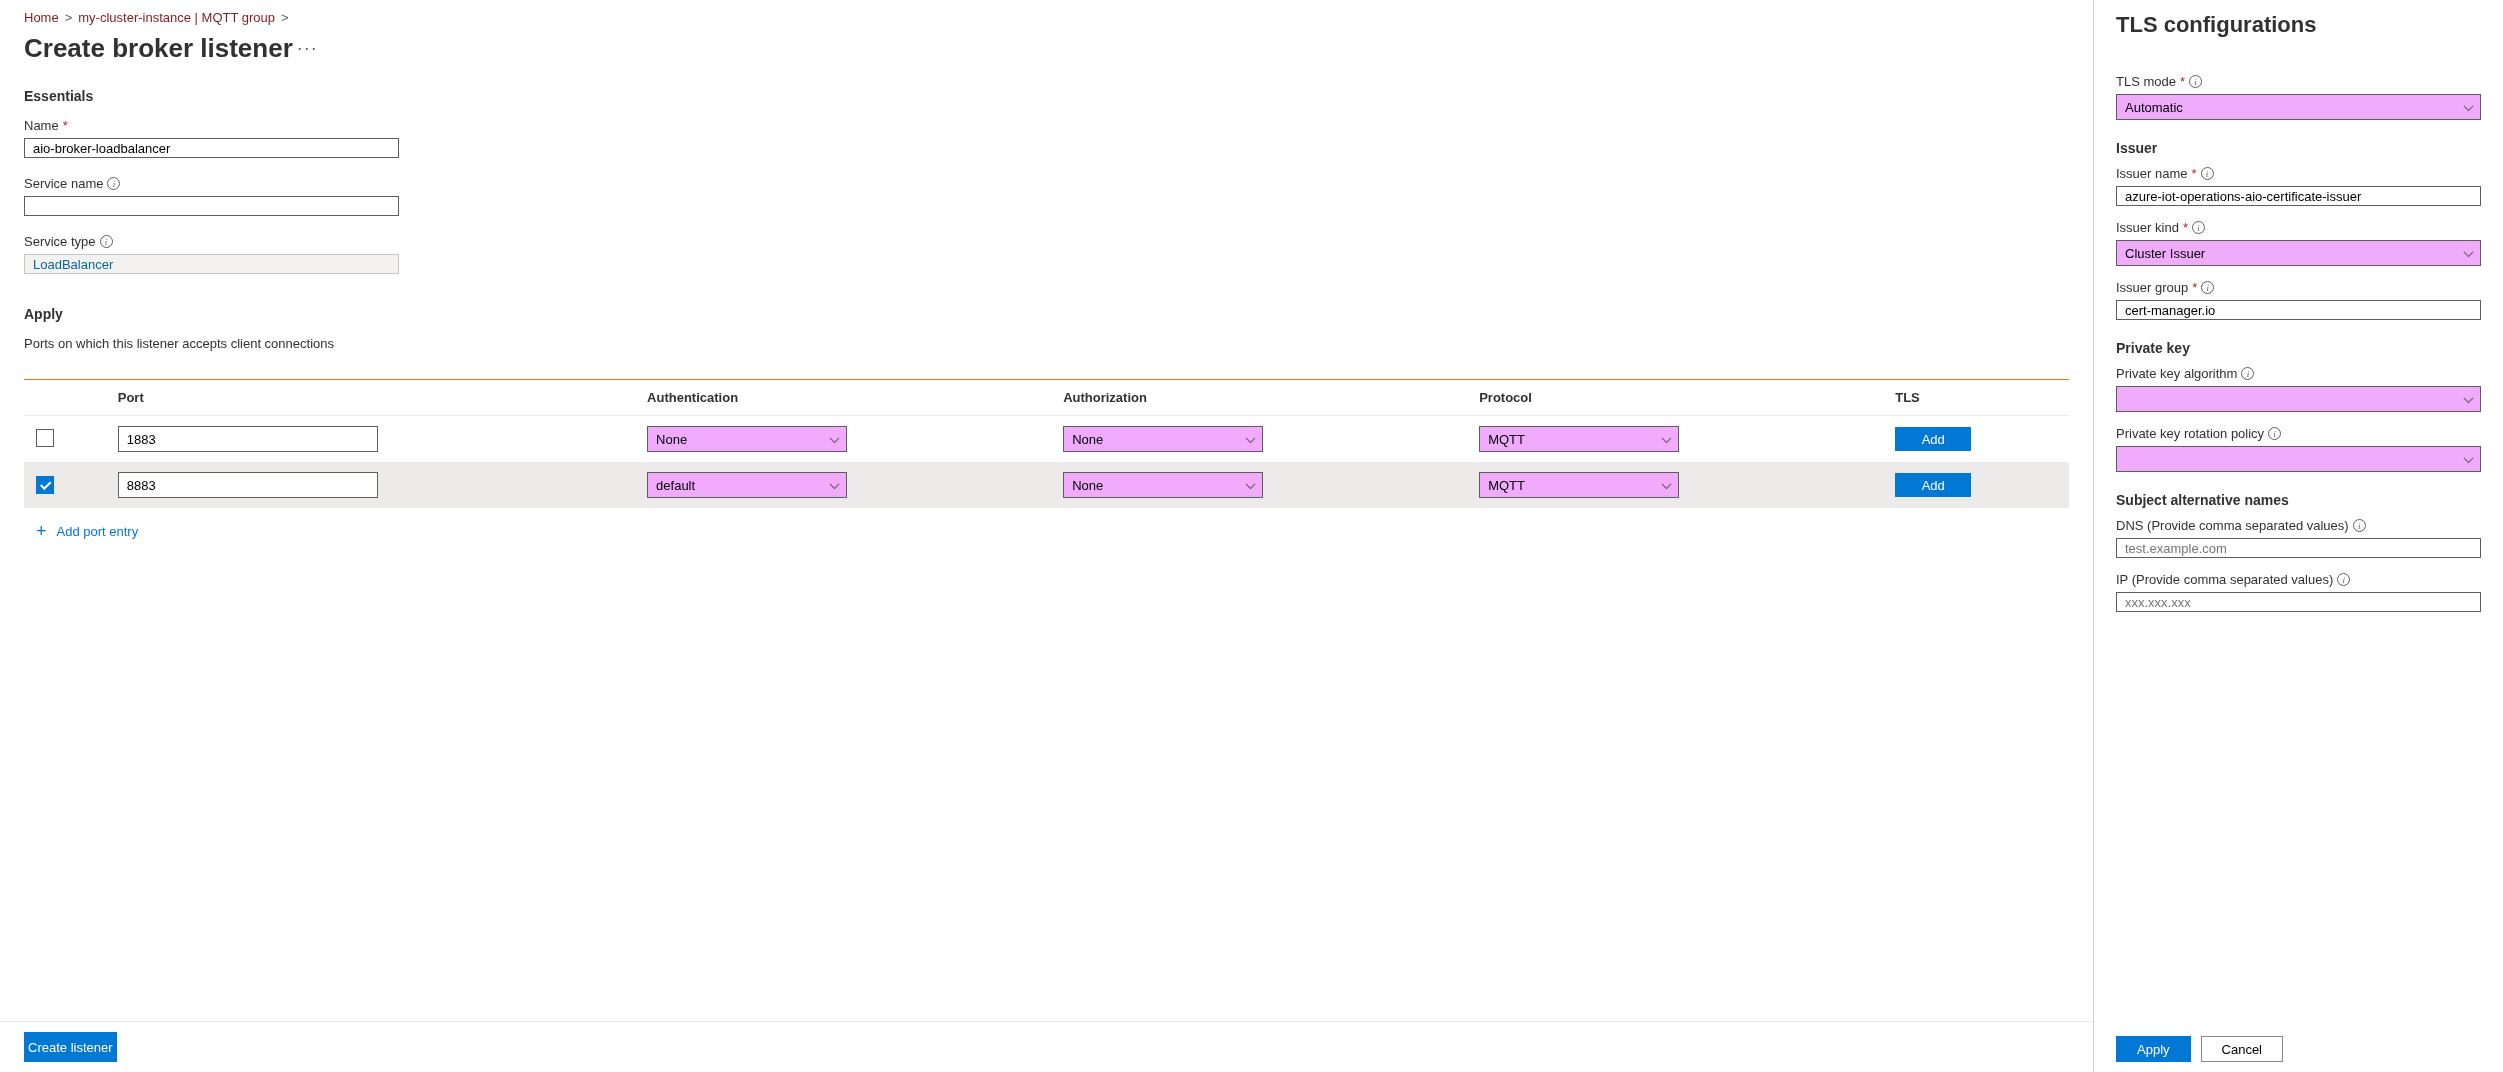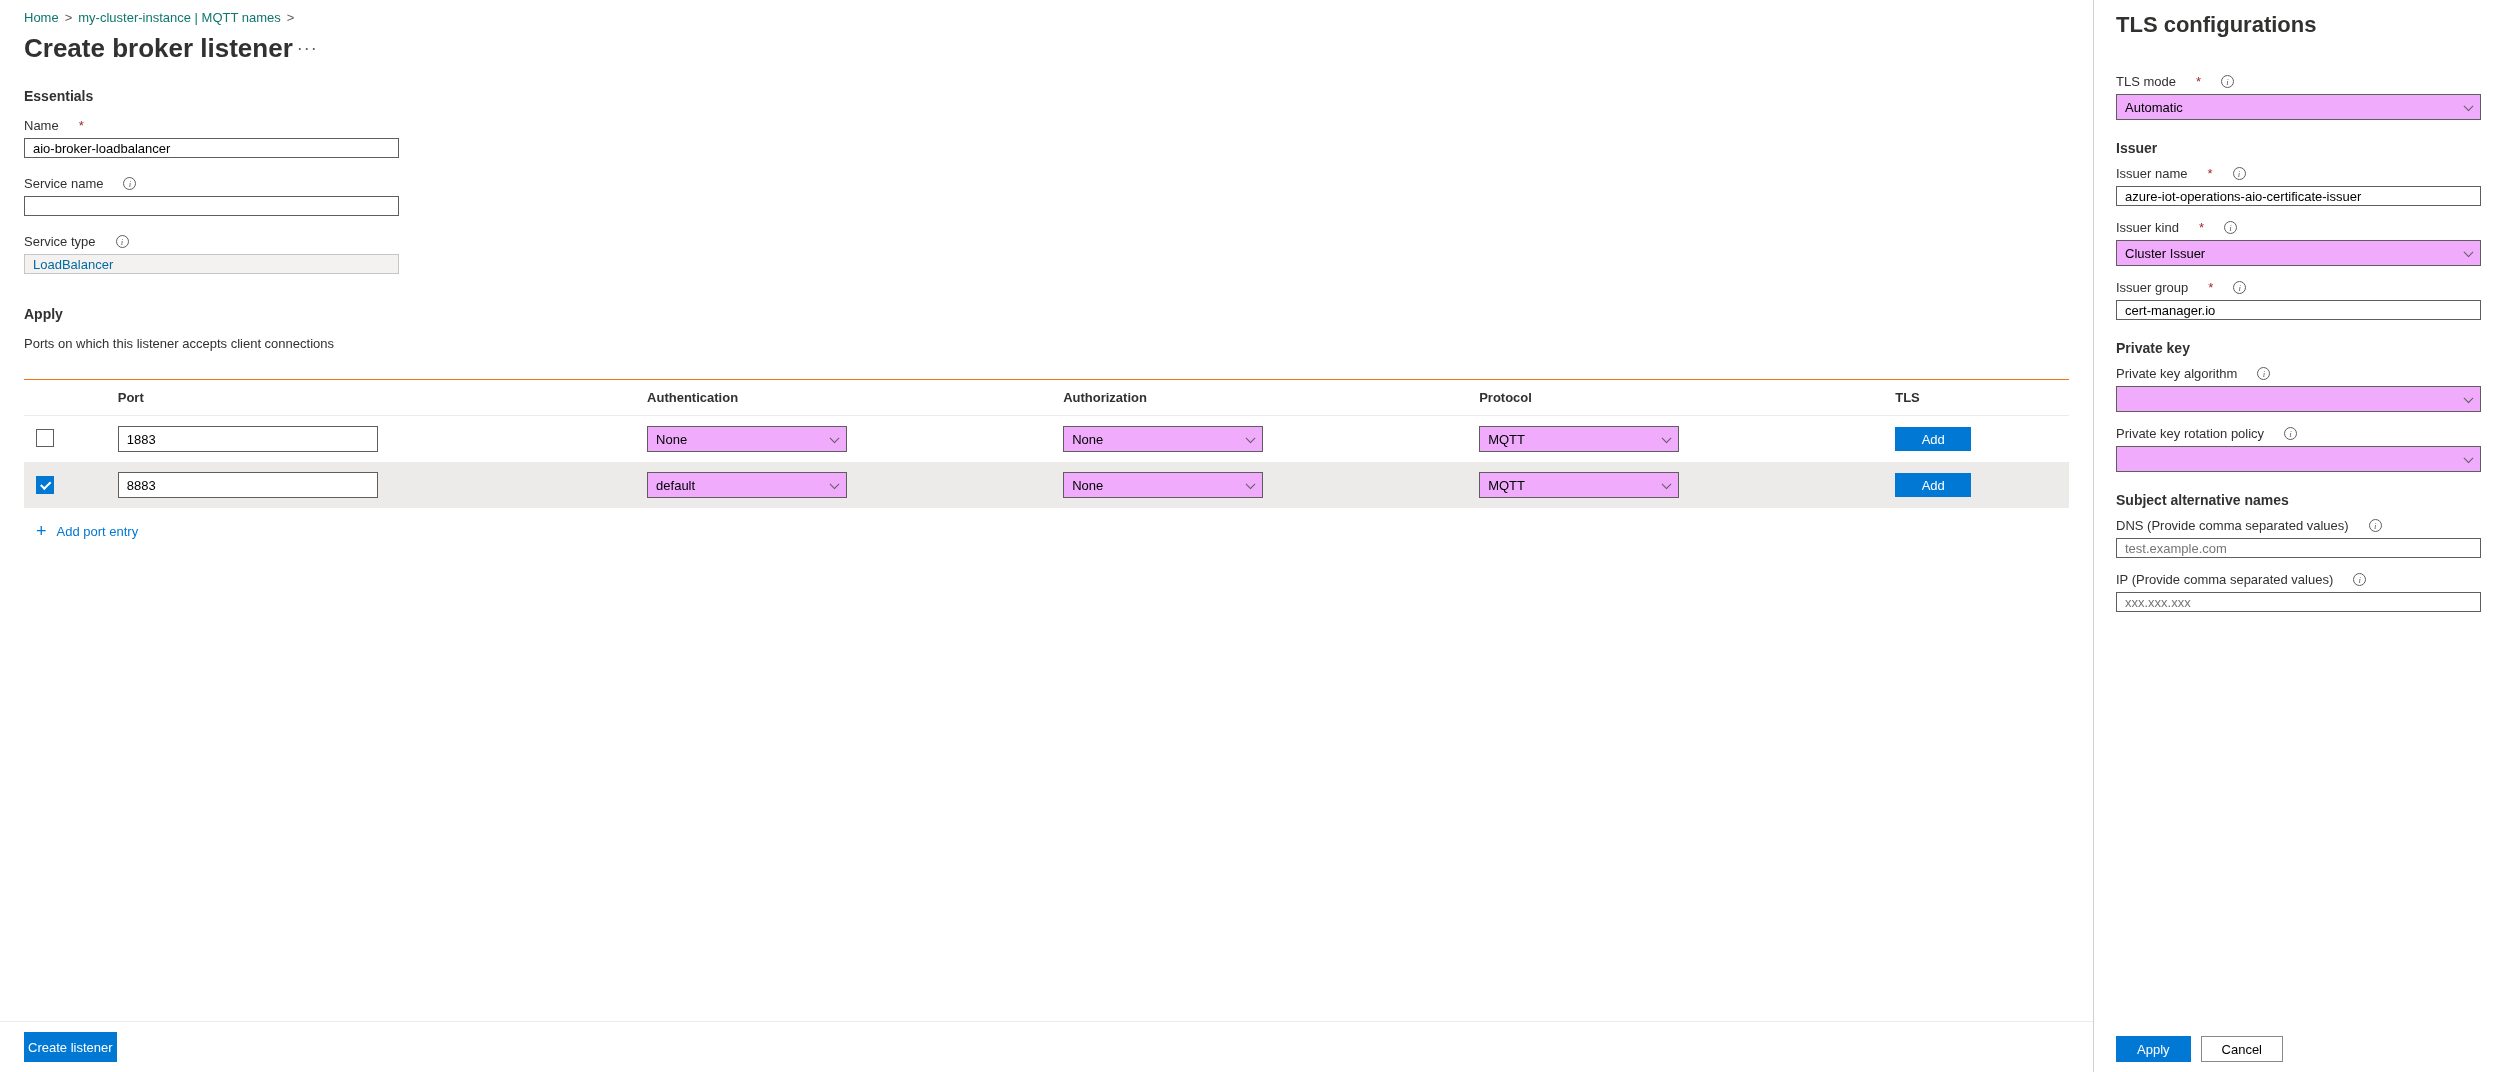--- a/index.html
+++ b/index.html
@@ -20,29 +20,29 @@
       flex-direction: column;
       position: relative;
     }
     .breadcrumb {
       display: flex;
       gap: 6px;
       align-items: center;
       font-size: 13px;
       margin-bottom: 8px;
     }
-    .breadcrumb a { color: #0f766e; text-decoration: none; cursor: pointer; }
+    .breadcrumb a { color: #7f1d1d; text-decoration: none; cursor: pointer; }
     .breadcrumb .sep { color: #605e5c; }
     .page-title-row { display: flex; align-items: center; gap: 4px; margin-bottom: 24px; }
     .page-title { font-size: 26px; font-weight: 600; }
     .ellipsis { font-size: 18px; letter-spacing: 1px; cursor: pointer; color: #605e5c; }
     .section-title { font-size: 14px; font-weight: 600; margin-bottom: 14px; }
     .subsection-title { font-size: 14px; font-weight: 600; margin-top: 6px; margin-bottom: 10px; }
     .field { margin-bottom: 18px; }
-    .field-label { font-size: 13px; color: #323130; margin-bottom: 5px; display: flex; align-items: center; gap: 20px; }
+    .field-label { font-size: 13px; color: #323130; margin-bottom: 5px; display: flex; align-items: center; gap: 4px; }
     .req { color: #a4262c; }
     .input {
       width: 375px;
       height: 20px;
       border: 1px solid #605e5c;
       padding: 0 8px;
       font-size: 13px;
       font-family: inherit;
       background: #fff;
     }
@@ -178,21 +178,21 @@
     .side-panel .select { width: 100%; }
   </style>
 </head>
 <body>
 
 <div class="main-pane">
 
   <div class="breadcrumb">
     <a>Home</a>
     <span class="sep">&gt;</span>
-    <a>my-cluster-instance | MQTT names</a>
+    <a>my-cluster-instance | MQTT group</a>
     <span class="sep">&gt;</span>
   </div>
 
   <div class="page-title-row">
     <h1 class="page-title">Create broker listener</h1>
     <span class="ellipsis">···</span>
   </div>
 
   <div class="section-title">Essentials</div>
 

